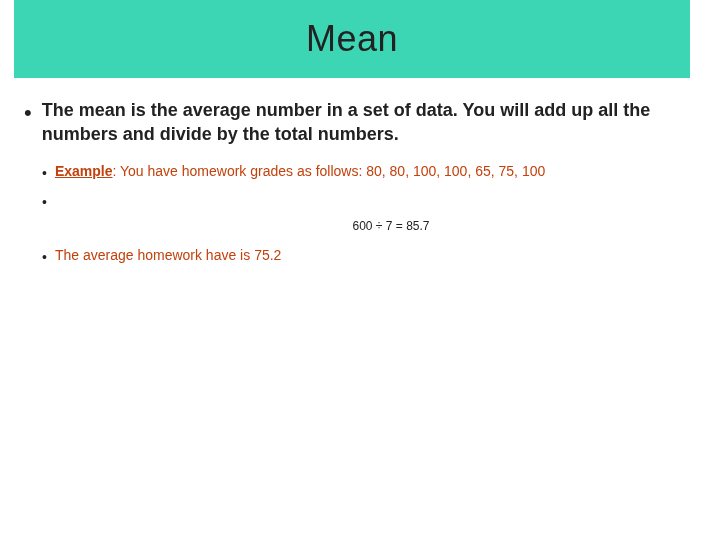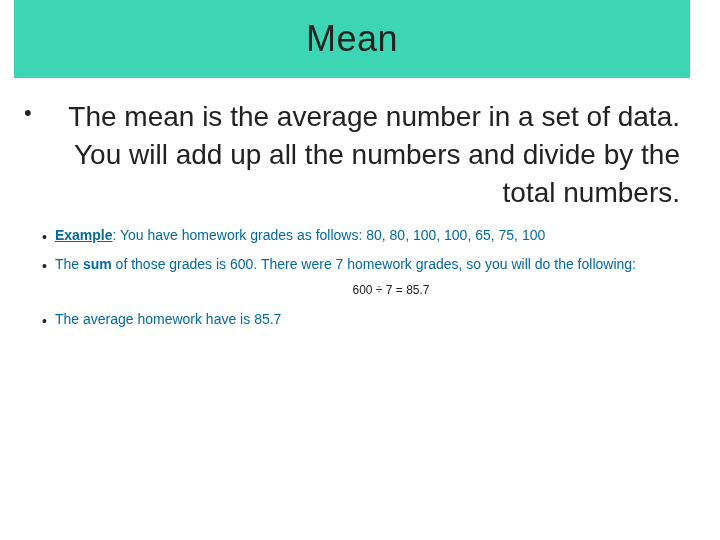--- a/index.html
+++ b/index.html
@@ -53,25 +53,24 @@
     .bullet-dot {
       font-size: 22px;
       line-height: 1;
       margin-right: 10px;
       margin-top: 4px;
       color: #222;
       flex-shrink: 0;
     }
 
     .main-description {
-      font-size: 28px;
+      font-size: 18px;
       line-height: 1.35;
       color: #222;
-      font-weight: normal;
-      text-align: right;
+      font-weight: bold;
     }
 
     .small-bullet-section {
       margin-left: 18px;
       margin-bottom: 8px;
     }
 
     .small-bullet-item {
       display: flex;
       align-items: flex-start;
@@ -83,21 +82,21 @@
       line-height: 1.5;
       margin-right: 8px;
       margin-top: 2px;
       color: #222;
       flex-shrink: 0;
     }
 
     .small-text {
       font-size: 14px;
       line-height: 1.55;
-      color: #0369a1;
+      color: #c2410c;
     }
 
     .bold {
       font-weight: bold;
     }
 
     .underline {
       text-decoration: underline;
     }
 
@@ -136,32 +135,29 @@
 
       <div class="small-bullet-item">
         <span class="small-bullet-dot">•</span>
         <span class="small-text">
           <span class="bold underline">Example</span><span>:  You have homework grades as follows:     80, 80, 100, 100, 65, 75, 100</span>
         </span>
       </div>
 
       <div class="small-bullet-item">
         <span class="small-bullet-dot">•</span>
-        <span class="small-text">
-          <span>The </span><span class="bold">sum</span><span> of those grades is 600.  There were 7 homework grades, so you will do the following:</span>
-        </span>
       </div>
 
       <div class="equation-line">
         <span>600 ÷ 7 = 85.7</span>
       </div>
 
     </div>
 
     <div class="average-grade-item">
       <span class="small-bullet-dot">•</span>
       <span class="small-text">
-        <span>The average homework have is  </span><span>85.7</span>
+        <span>The average homework have is  </span><span>75.2</span>
       </span>
     </div>
 
   </div>
 </div>
 
 </body></html>

